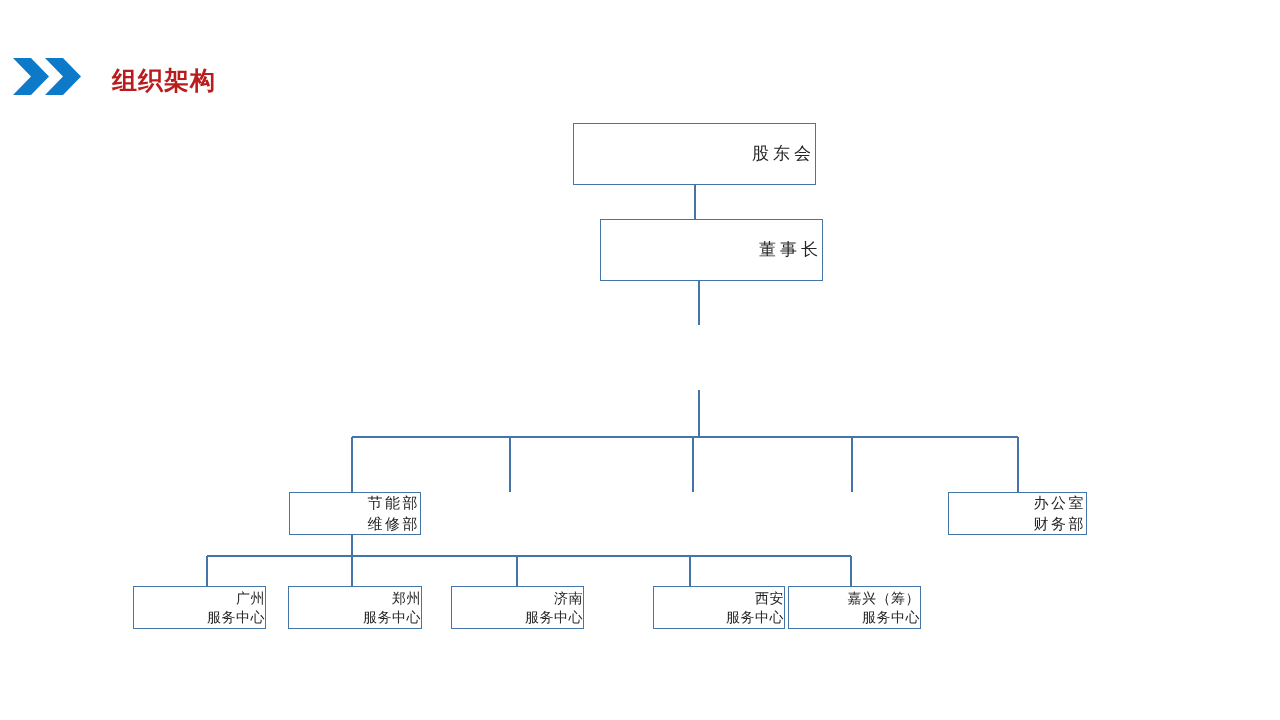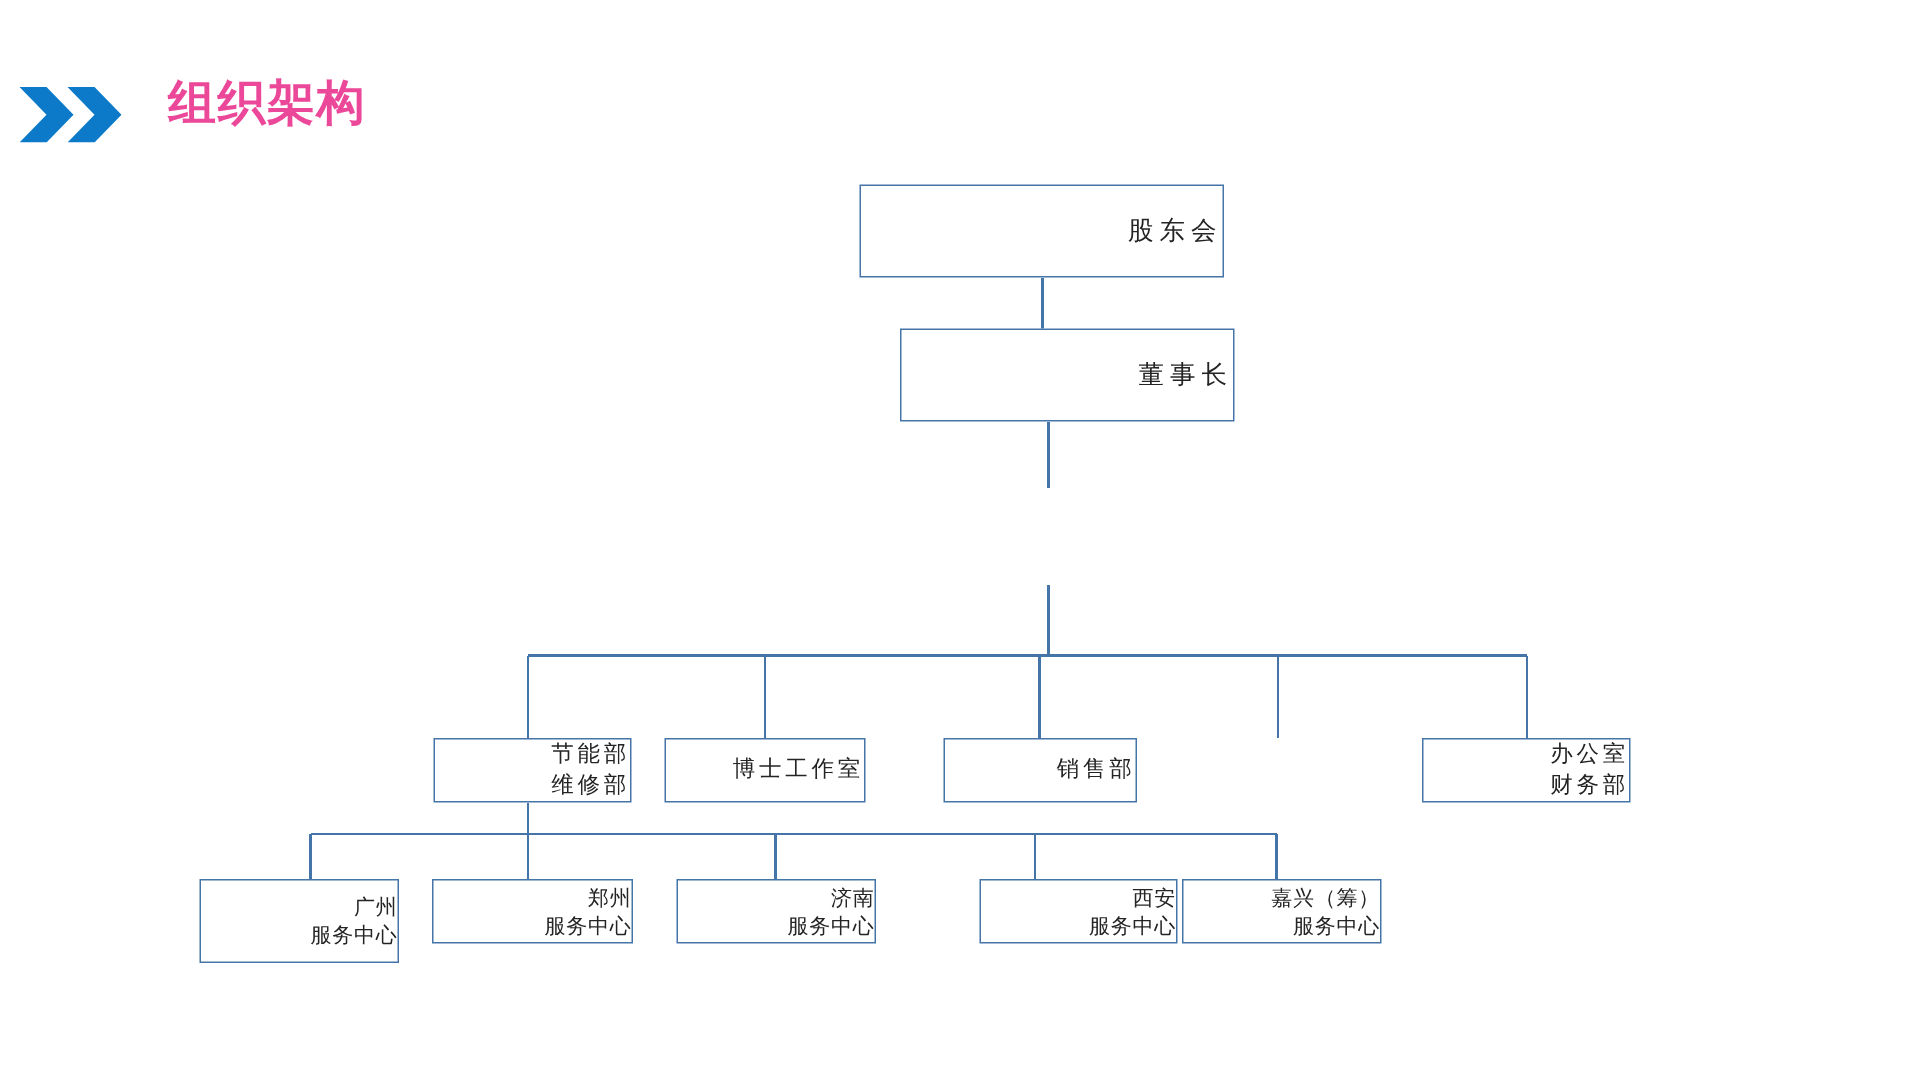--- a/index.html
+++ b/index.html
@@ -27,25 +27,25 @@
   #chevron-mark {
     position: absolute;
     left: 13px;
     top: 58px;
     width: 68px;
     height: 37px;
   }
   #page-title {
     position: absolute;
     left: 112px;
-    top: 47px;
-    font-size: 32px;
+    top: 64px;
+    font-size: 25px;
     font-weight: bold;
     letter-spacing: 1px;
-    color: #ec4899;
+    color: #b91c1c;
     white-space: nowrap;
   }
 
   
   #org-chart {
     position: absolute;
     left: 0;
     top: 0;
     width: 1280px;
     height: 720px;
@@ -97,21 +97,21 @@
   #node-shareholders { left: 573px; top: 123px;  width: 243px; height: 62px; }
   #node-chairman     { left: 600px; top: 219px;  width: 223px; height: 62px; }
   #node-gm           { left: 600px; top: 325px;  width: 199px; height: 65px; }
 
   #node-dept-0 { left: 289px; top: 492px; width: 132px; height: 43px; }
   #node-dept-1 { left: 443px; top: 492px; width: 134px; height: 43px; }
   #node-dept-2 { left: 629px; top: 492px; width: 129px; height: 43px; }
   #node-dept-3 { left: 789px; top: 492px; width: 137px; height: 43px; }
   #node-dept-4 { left: 948px; top: 492px; width: 139px; height: 43px; }
 
-  #node-center-0 { left: 133px; top: 586px; width: 133px; height: 56px; }
+  #node-center-0 { left: 133px; top: 586px; width: 133px; height: 43px; }
   #node-center-1 { left: 288px; top: 586px; width: 134px; height: 43px; }
   #node-center-2 { left: 451px; top: 586px; width: 133px; height: 43px; }
   #node-center-3 { left: 625px; top: 586px; width: 132px; height: 43px; margin-left: 28px; }
   #node-center-4 { left: 788px; top: 586px; width: 133px; height: 43px; }
 </style>
 </head>
 <body>
 
 <div id="slide-header">
 
@@ -161,27 +161,21 @@
   <div class="node node-exec" id="node-chairman">
     <span class="line">董事长</span>
   </div>
 
 
   <div class="node node-dept" id="node-dept-0">
     <span class="line">节能部</span>
     <span class="line">维修部</span>
   </div>
 
-  <div class="node node-dept" id="node-dept-1">
-    <span class="line">博士工作室</span>
-  </div>
-
-  <div class="node node-dept" id="node-dept-2">
-    <span class="line">销售部</span>
-  </div>
+
 
 
   <div class="node node-dept" id="node-dept-4">
     <span class="line">办公室</span>
     <span class="line">财务部</span>
   </div>
 
   <div class="node node-center" id="node-center-0">
     <span class="line">广州</span>
     <span class="line">服务中心</span>

